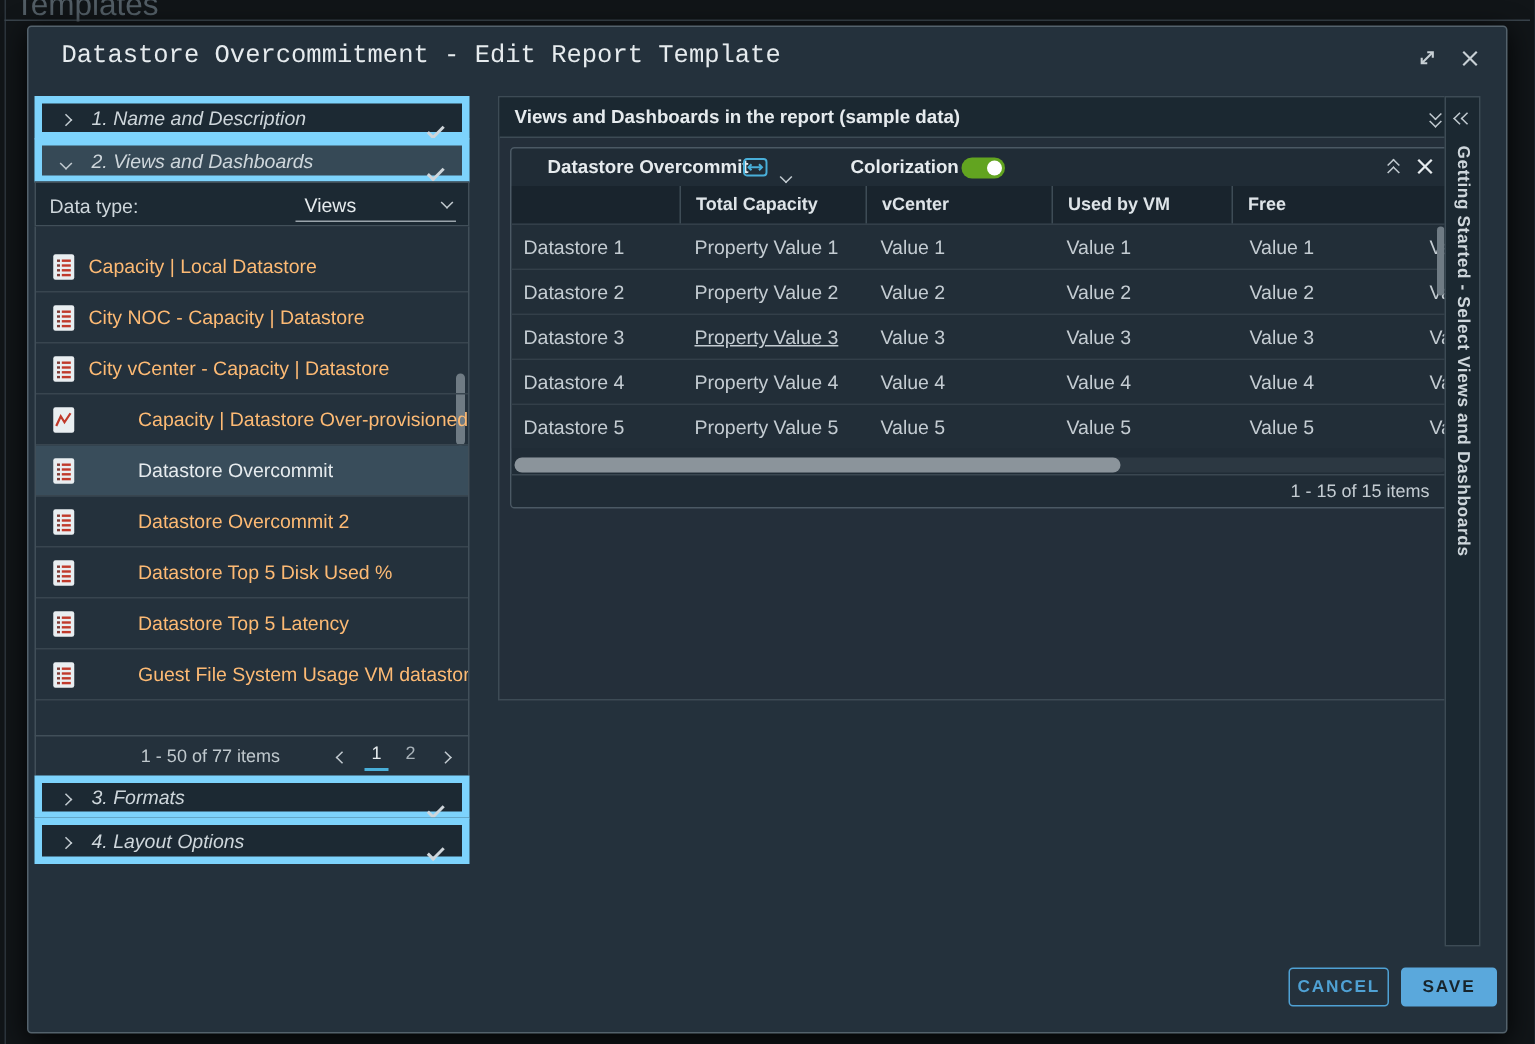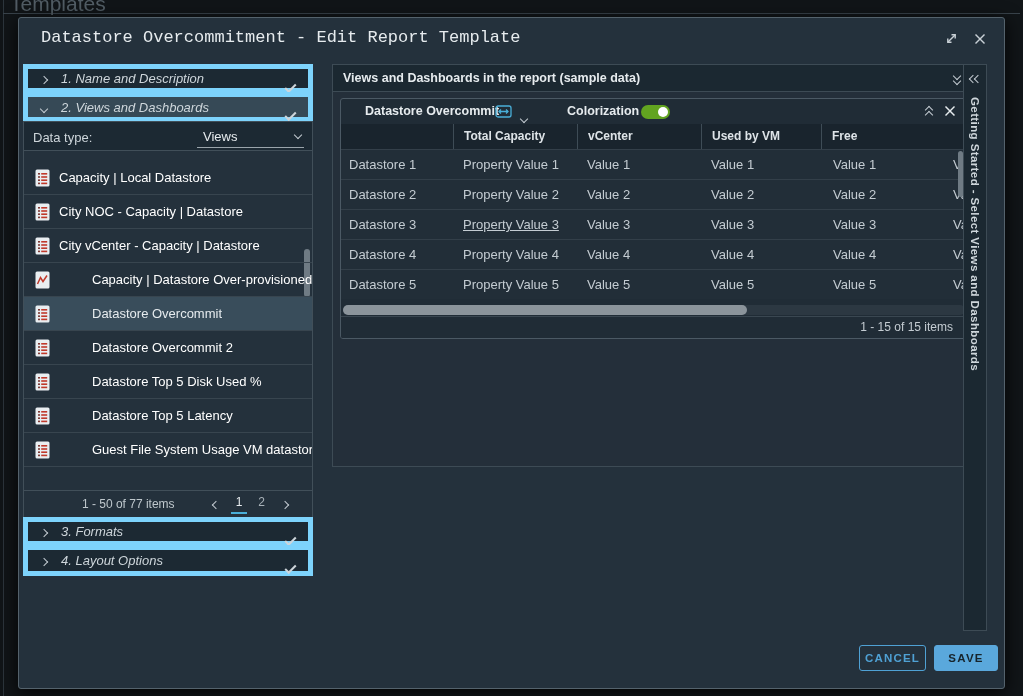--- a/index.html
+++ b/index.html
@@ -63,33 +63,33 @@
     position:absolute; left:14px; top:1px; width:130px; height:22px;
     background:transparent; border:none; outline:none;
     color:#e6ebee; font-size:13px; font-family:"Liberation Sans",sans-serif;
   }
   .search-clear { position:absolute; right:33px; top:6px; }
   .search-filter { position:absolute; right:11px; top:5px; }
 
   .view-list { position:relative; height:340px; background:#24313c; border-left:1px solid #414f59; border-right:1px solid #414f59; padding-top:10px; overflow:hidden; }
   .list-item {
     position:relative; height:34px; border-bottom:1px solid #38454f;
-    display:flex; align-items:center; font-size:13px; color:#ffffff; cursor:pointer;
+    display:flex; align-items:center; font-size:13px; color:#fdba74; cursor:pointer;
   }
   .list-item:first-child { border-top:1px solid #38454f; }
   .list-item.selected { background:#394d5b; color:#e6ebee; }
   .item-icon { position:absolute; left:11px; top:8px; width:15px; height:18px; }
   .item-label { margin-left:35px; white-space:nowrap; overflow:hidden; }
   .list-item.indent .item-label { margin-left:68px; }
   .list-vscroll { position:absolute; right:2px; top:98px; width:6px; height:48px; background:#6f7b84; border-radius:3px; }
 
   .pagination-row {
     position:relative; height:28px; background:#24313c; border:1px solid #414f59; margin-top:-1px;
     display:flex; align-items:center; justify-content:flex-end; gap:8px;
-    font-size:12px; color:#bfc8cd; padding-right:20px;
+    font-size:12px; color:#bfc8cd; padding-right:8px;
   }
   .page-range { margin-right:26px; }
   .page-arrow { padding:0 4px; cursor:pointer; }
   .page-num { padding:1px 5px 3px 5px; color:#a8b2b9; cursor:pointer; border-bottom:2px solid transparent; }
   .page-num.current { color:#e6ebee; border-bottom:2px solid #49afd9; }
 
   
   .main-panel { position:absolute; left:297px; top:46px; width:642px; height:403px; background:#242f3a; border:1px solid #3d4b55;margin-left:16px; }
   .main-header {
     height:27px; background:#1b2831; border-bottom:1px solid #3d4b55;

